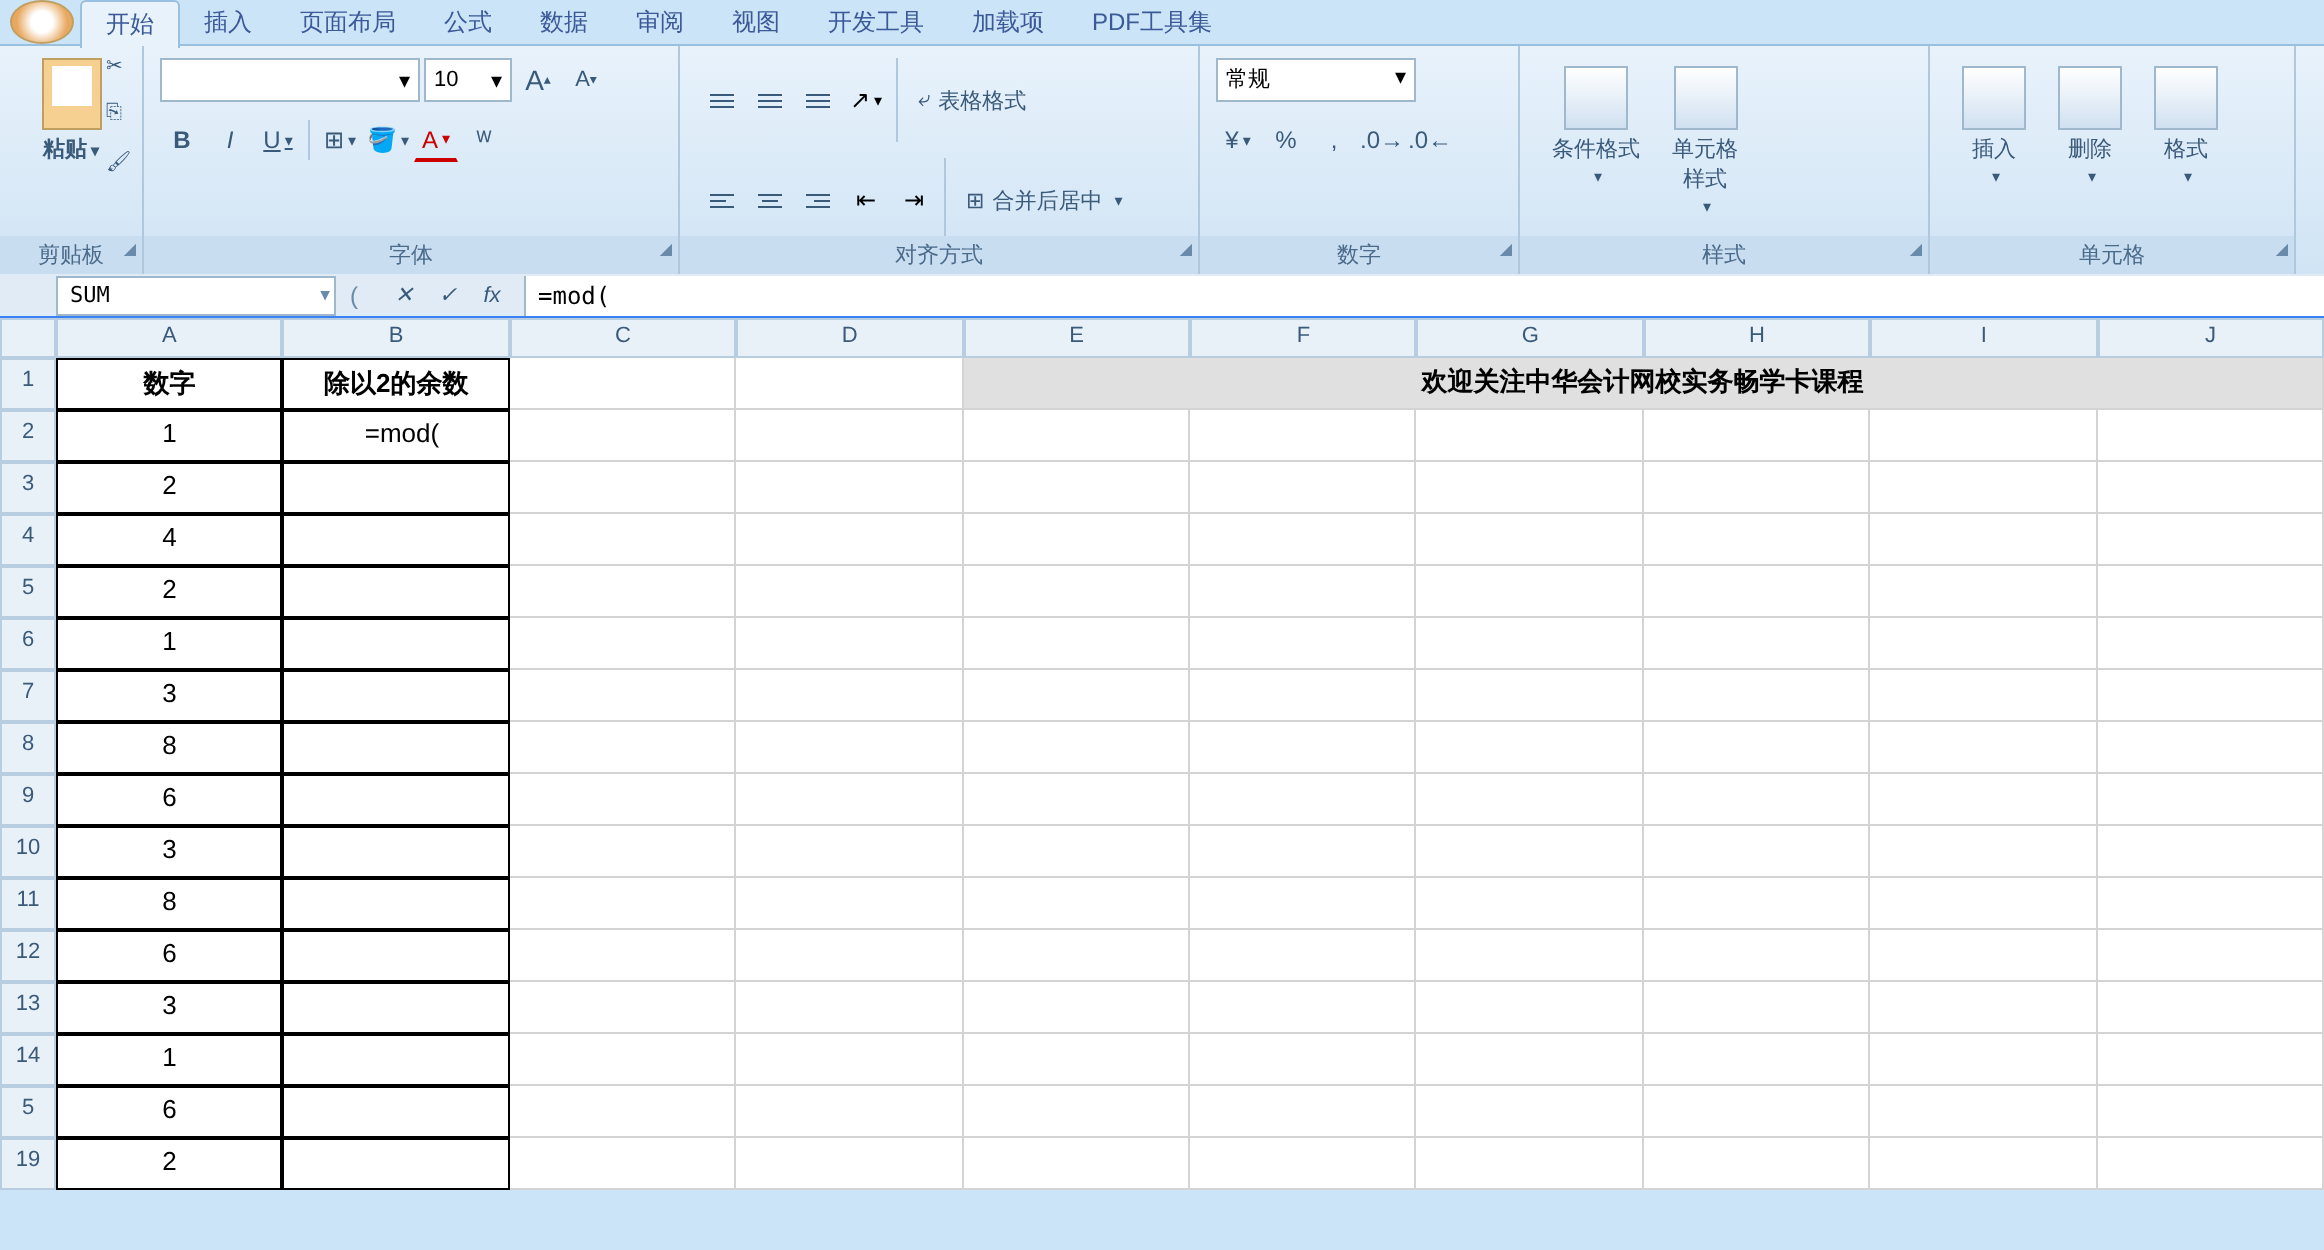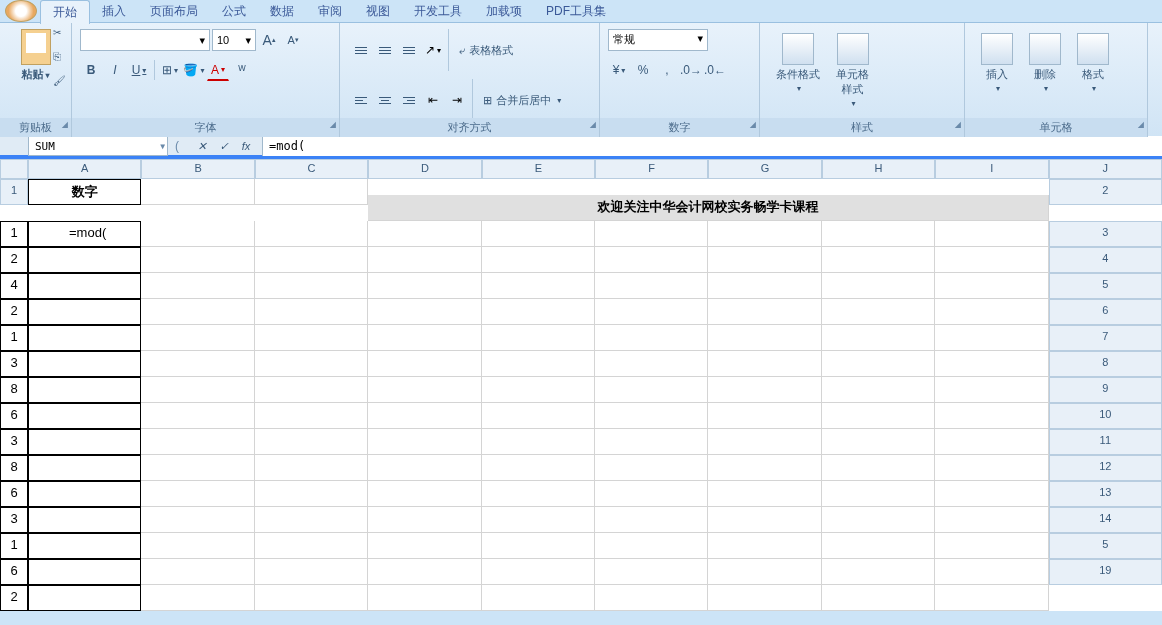--- a/index.html
+++ b/index.html
@@ -41,37 +41,37 @@
     .number-group { width: 160px; }
     .num-combo { border: 1px solid #a0b8cc; background: #fff; height: 22px; padding: 2px 4px; font-size: 11px; width: 100px; display: flex; justify-content: space-between; margin: 4px; }
     
     .style-group { width: 205px; }
     .style-btns { display: flex; gap: 4px; padding: 6px; }
     .style-btn { display: flex; flex-direction: column; align-items: center; gap: 2px; padding: 2px 6px; font-size: 11px; color: #3a5a7a; }
     .style-icon { width: 32px; height: 32px; background: linear-gradient(#fff, #d0e0f0); border: 1px solid #a0b8cc; }
     
     .cell-group { width: 183px; }
     
-    .formula-bar { height: 22px; background: #e0ebf5; border-bottom: 4px solid #3b82f6; display: flex; align-items: center; }
+    .formula-bar { height: 22px; background: #e0ebf5; border-bottom: 1px solid #3b82f6; display: flex; align-items: center; }
     .name-box { width: 140px; height: 20px; border: 1px solid #a0b8cc; background: #fff; margin-left: 28px; display: flex; align-items: center; padding-left: 6px; font-family: monospace; font-size: 11px; }
     .name-box::after { content: "▼"; margin-left: auto; margin-right: 2px; font-size: 8px; color: #6a8aaa; }
     .fx-btns { display: flex; gap: 2px; margin: 0 6px; }
     .fx-btn { width: 20px; height: 18px; display: flex; align-items: center; justify-content: center; font-size: 11px; color: #3a5a7a; font-style: italic; }
     .formula-input { flex: 1; height: 20px; border: none; background: #fff; border-left: 1px solid #a0b8cc; padding-left: 6px; font-family: monospace; font-size: 12px; }
     
     .sheet { background: #fff; position: relative; }
     .grid { display: grid; grid-template-columns: 28px repeat(10, 1fr); }
     .corner { background: #e8f0f8; border: 1px solid #b8cde0; height: 20px; }
     .col-hdr { background: #e8f0f8; border: 1px solid #b8cde0; height: 20px; text-align: center; font-size: 11px; color: #3a5a7a; padding-top: 2px; }
     .row-hdr { background: #e8f0f8; border: 1px solid #b8cde0; text-align: center; font-size: 11px; color: #3a5a7a; padding-top: 4px; height: 26px; }
     .cell { border-right: 1px solid #d4d4d4; border-bottom: 1px solid #d4d4d4; height: 26px; padding: 3px 4px; font-size: 13px; text-align: center; }
     .cell.bordered { border: 1px solid #000; }
     .cell.header-cell { font-weight: bold; background: #fff; }
     .cell.editing { font-family: Arial; text-align: left; padding-left: 40px; }
-    .cell.banner { background: #e0e0e0; font-weight: bold; margin-top: 16px; }
+    .cell.banner { background: #e0e0e0; font-weight: bold; }
     
     .dropdown-arrow::after { content: "▾"; font-size: 8px; margin-left: 2px; }
   </style>
 </head>
 <body>
 
 <div class="office-btn"></div>
 
 <div class="tabs">
   <div class="tab active">开始</div>
@@ -257,20 +257,21 @@
       <div class="col-hdr">C</div>
       <div class="col-hdr">D</div>
       <div class="col-hdr">E</div>
       <div class="col-hdr">F</div>
       <div class="col-hdr">G</div>
       <div class="col-hdr">H</div>
       <div class="col-hdr">I</div>
       <div class="col-hdr">J</div>
       <div class="row-hdr">1</div>
       <div class="cell bordered header-cell">数字</div>
+      <div class="cell bordered header-cell">除以2的余数</div>
       <div class="cell"></div>
       <div class="cell"></div>
       <div class="cell banner" style="grid-column: span 6;">欢迎关注中华会计网校实务畅学卡课程</div>
       <div class="row-hdr">2</div>
       <div class="cell bordered">1</div>
       <div class="cell bordered editing">=mod(</div>
       <div class="cell"></div>
       <div class="cell"></div>
       <div class="cell"></div>
       <div class="cell"></div>

